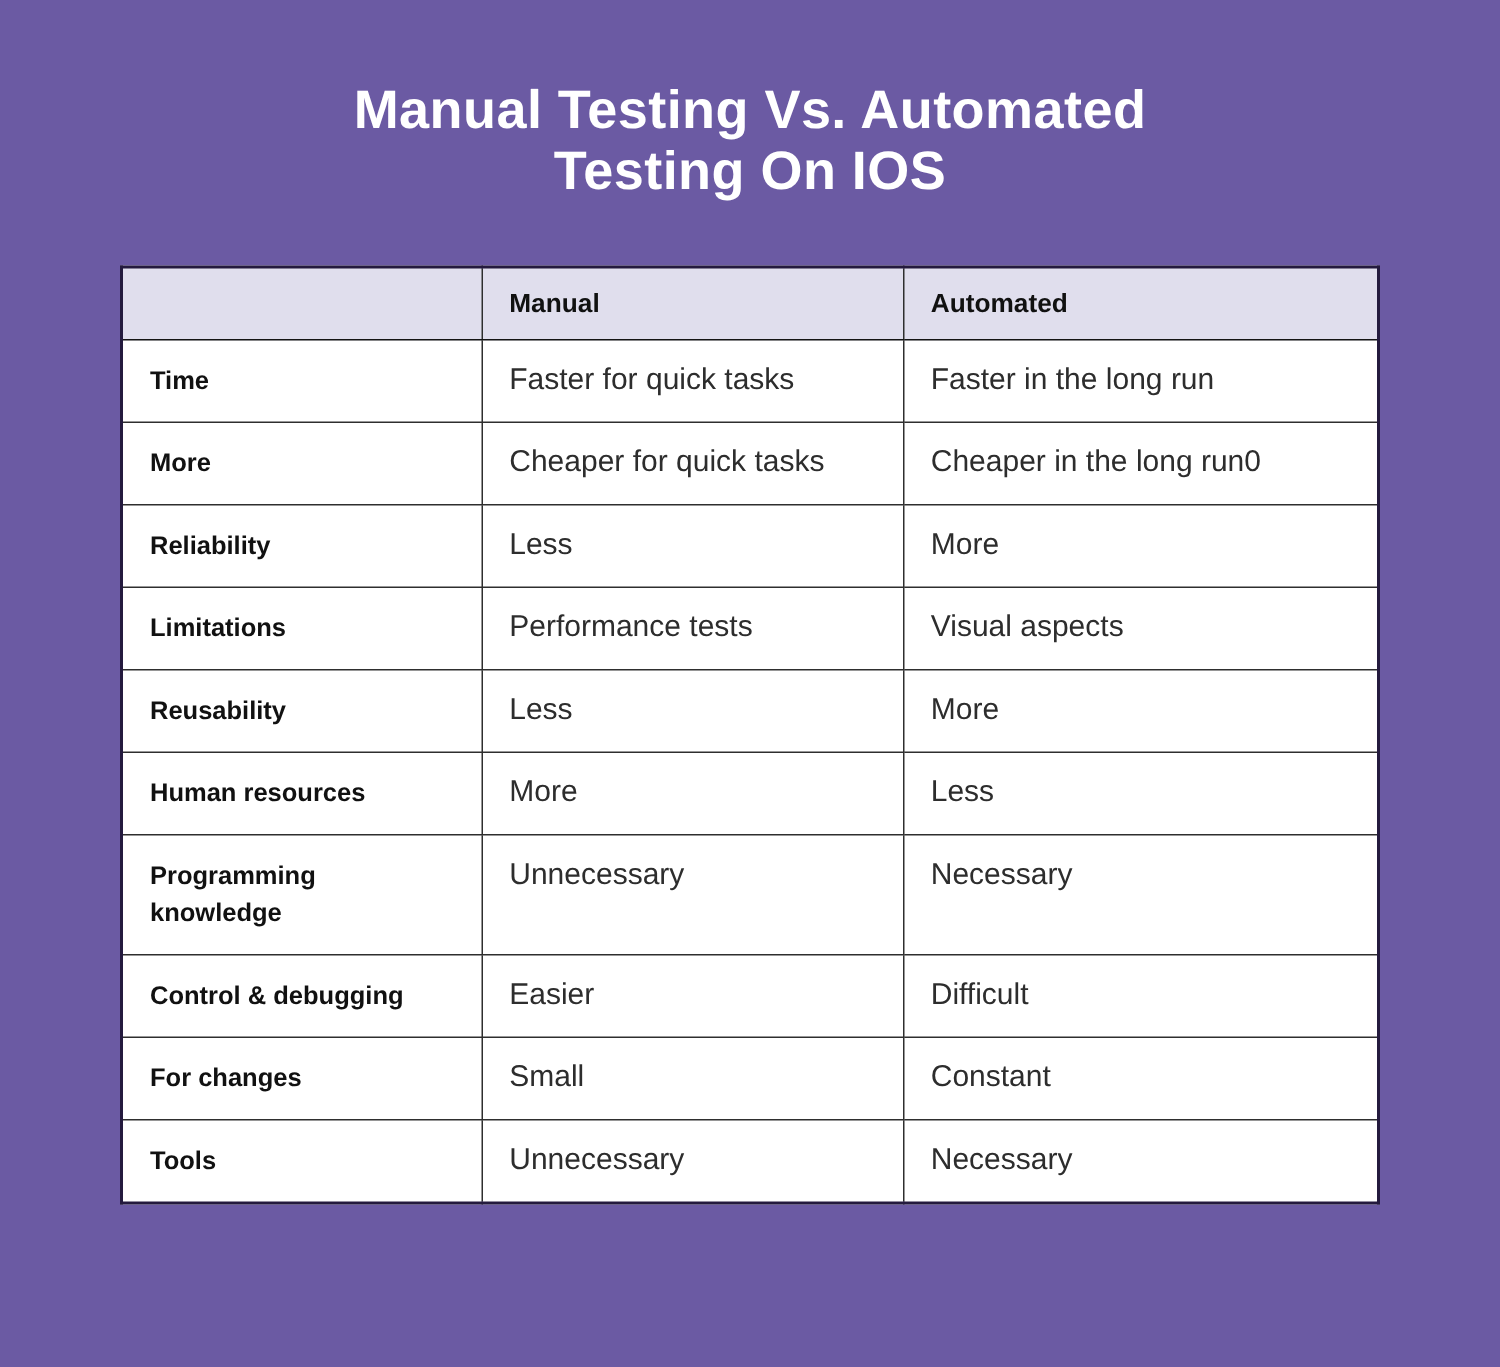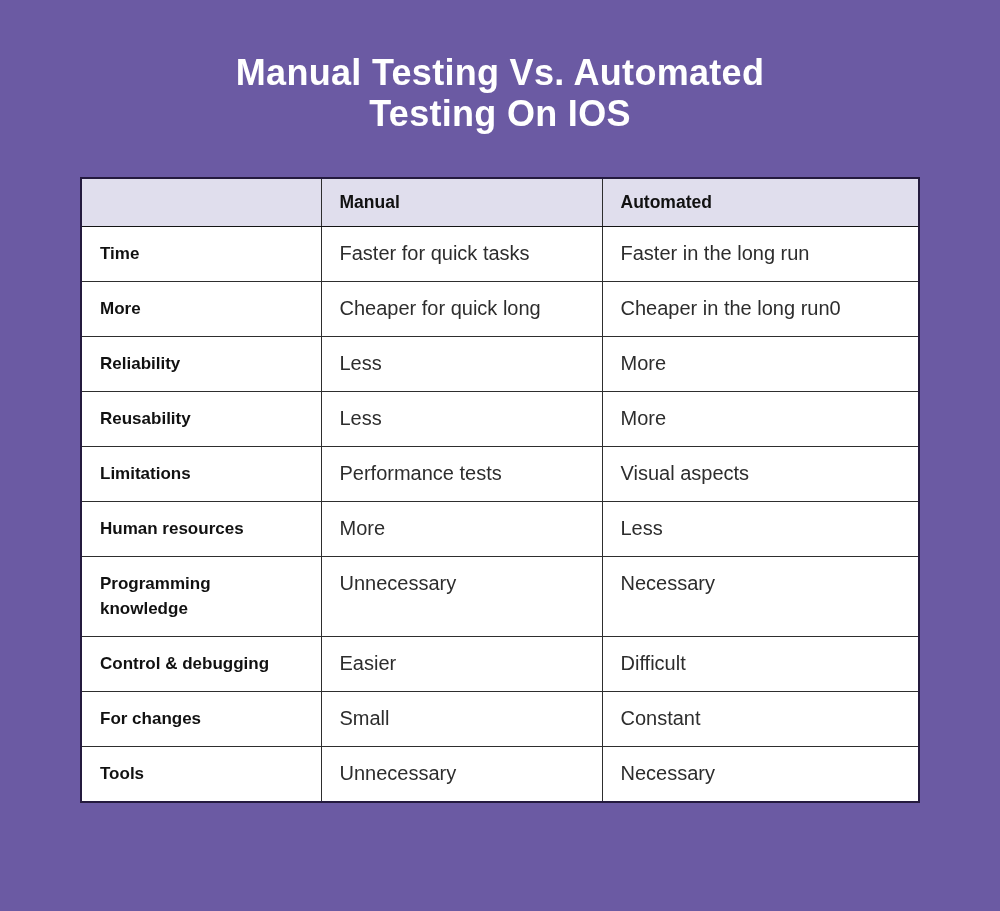--- a/index.html
+++ b/index.html
@@ -109,37 +109,37 @@
       </tr>
     </thead>
     <tbody>
       <tr>
         <td class="label">Time</td>
         <td class="value">Faster for quick tasks</td>
         <td class="value">Faster in the long run</td>
       </tr>
       <tr>
         <td class="label">More</td>
-        <td class="value">Cheaper for quick long</td>
+        <td class="value">Cheaper for quick tasks</td>
         <td class="value">Cheaper in the long run0</td>
       </tr>
       <tr>
         <td class="label">Reliability</td>
         <td class="value">Less</td>
         <td class="value">More</td>
       </tr>
       <tr>
+        <td class="label">Limitations</td>
+        <td class="value">Performance tests</td>
+        <td class="value">Visual aspects</td>
+      </tr>
+      <tr>
         <td class="label">Reusability</td>
         <td class="value">Less</td>
         <td class="value">More</td>
-      </tr>
-      <tr>
-        <td class="label">Limitations</td>
-        <td class="value">Performance tests</td>
-        <td class="value">Visual aspects</td>
       </tr>
       <tr>
         <td class="label">Human resources</td>
         <td class="value">More</td>
         <td class="value">Less</td>
       </tr>
       <tr class="tall">
         <td class="label" style="max-width:240px;">Programming knowledge</td>
         <td class="value">Unnecessary</td>
         <td class="value">Necessary</td>

